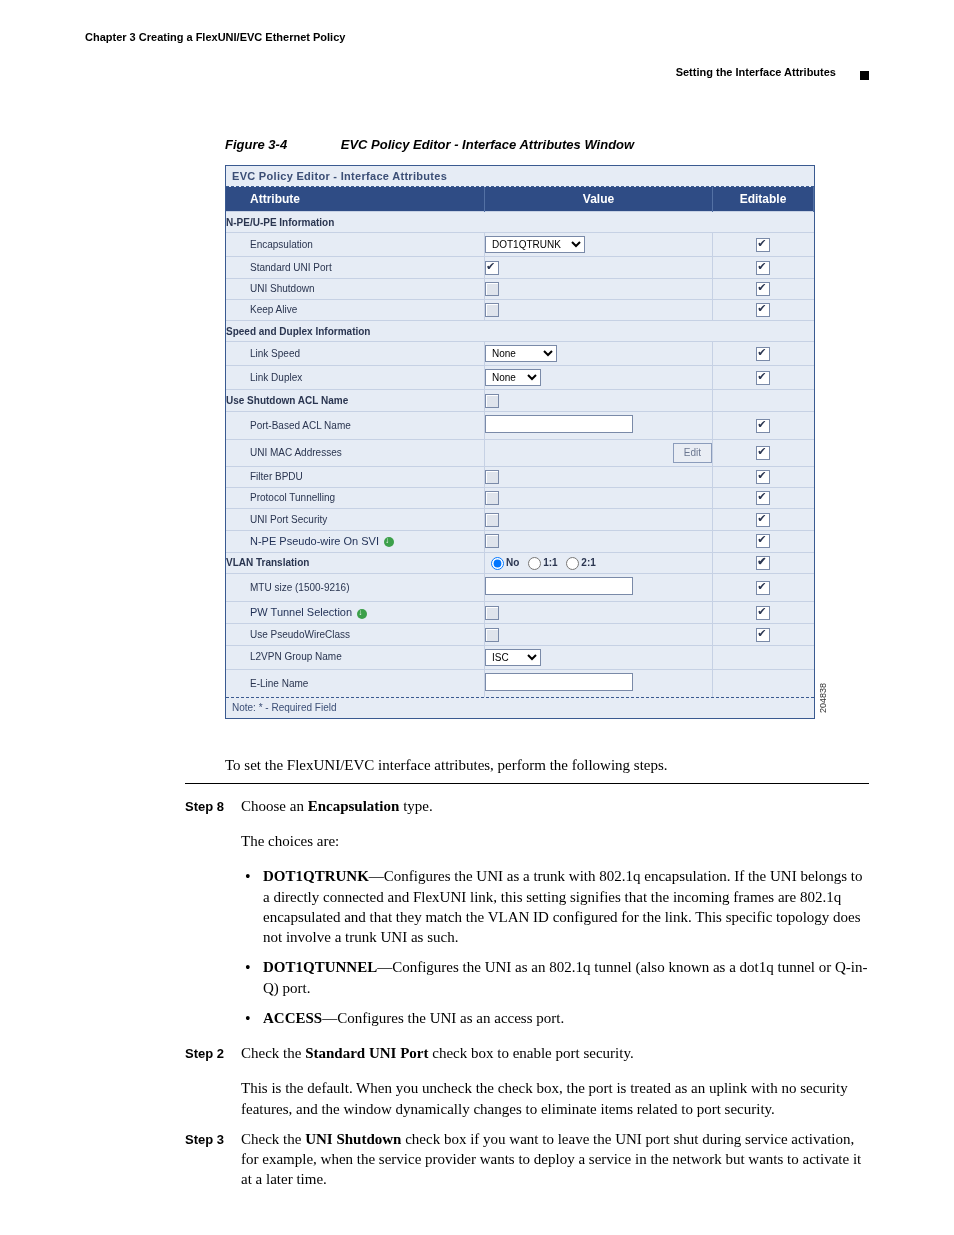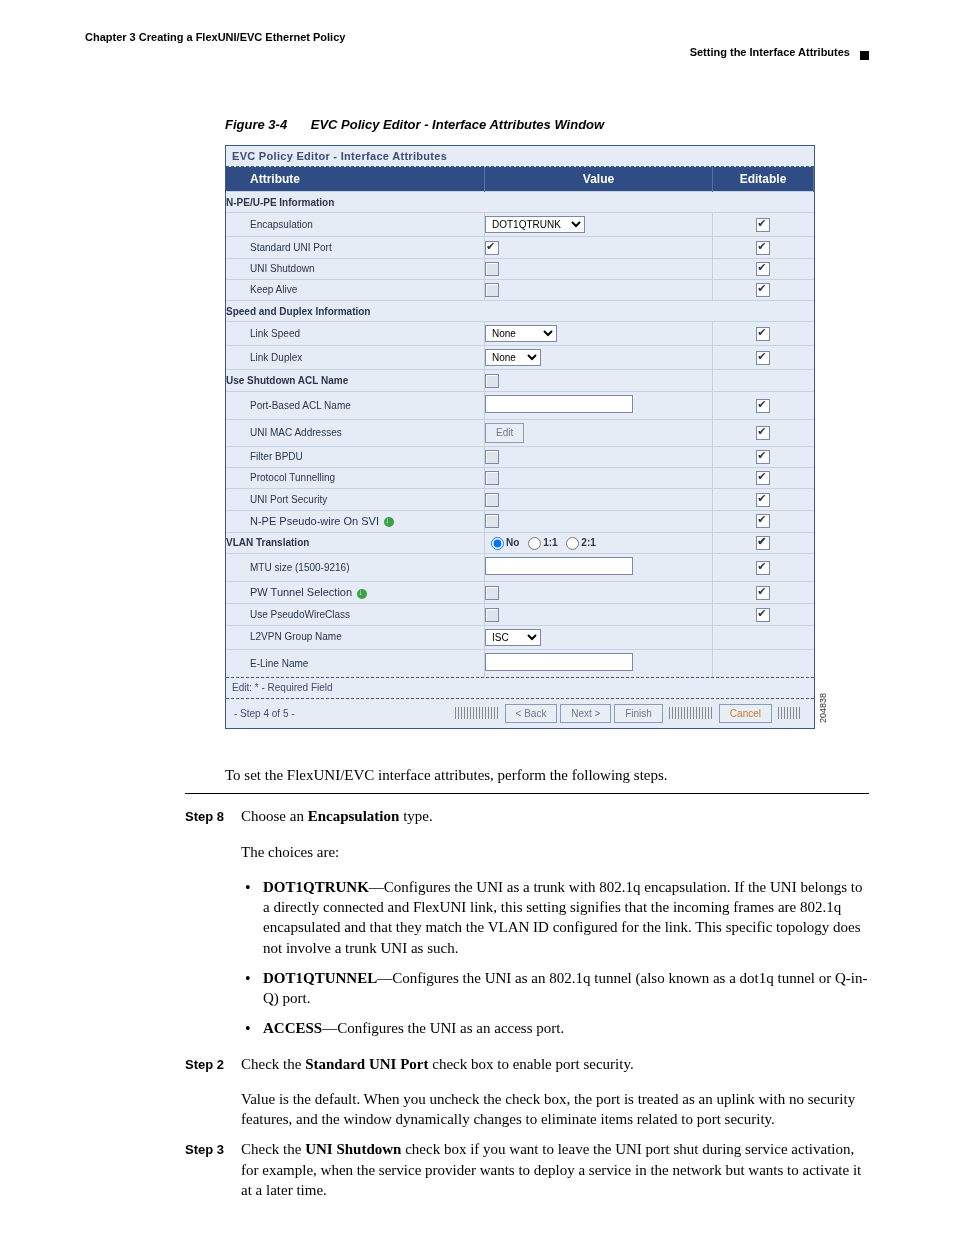--- a/index.html
+++ b/index.html
@@ -8,46 +8,46 @@
     color: #000;
     margin: 0;
     padding: 30px 85px 30px 85px;
     background: #fff;
     line-height: 1.35;
   }
   .hdr-chapter {
     font-family: Arial, Helvetica, sans-serif;
     font-weight: bold;
     font-size: 11px;
-    margin-bottom: 0;
+    margin-bottom: 20px;
   }
   .hdr-section {
     font-family: Arial, Helvetica, sans-serif;
     font-weight: bold;
     font-size: 11px;
     text-align: right;
     margin-bottom: 6px;
   }
   .hdr-block-right {
     display:flex;
     align-items:center;
     justify-content:flex-end;
-    gap:10px;
+    gap:24px;
     margin-bottom: 50px;
   }
   .hdr-sq { width:9px;height:9px;background:#000; }
   .figcap {
     font-family: Arial, Helvetica, sans-serif;
     font-weight: bold;
     font-style: italic;
     font-size: 13px;
     margin-left: 140px;
     margin-bottom: 12px;
   }
-  .figcap .ftitle { margin-left: 20px; }
+  .figcap .ftitle { margin-left: 50px; }
 
   
   .shotwrap {
     margin-left: 140px;
     width: 590px;
     position: relative;
     margin-bottom: 36px;
   }
   .shot {
     border: 1px solid #3a5a90;
@@ -223,21 +223,21 @@
         <td class="valcol"><span class="chk-shadow"></span></td>
         <td class="edcol"></td>
       </tr>
       <tr>
         <td class="indent">Port-Based ACL Name</td>
         <td class="valcol"><span class="txt" style="display:inline-block;width:140px"></span></td>
         <td class="edcol"><span class="chk3 checked"></span></td>
       </tr>
       <tr>
         <td class="indent">UNI MAC Addresses</td>
-        <td class="valcol" style=""><span class="btn">Edit</span></td>
+        <td class="valcol" style="text-align:right"><span class="btn">Edit</span></td>
         <td class="edcol"><span class="chk3 checked"></span></td>
       </tr>
       <tr>
         <td class="indent">Filter BPDU</td>
         <td class="valcol"><span class="chk-shadow"></span></td>
         <td class="edcol"><span class="chk3 checked"></span></td>
       </tr>
       <tr>
         <td class="indent">Protocol Tunnelling</td>
         <td class="valcol"><span class="chk-shadow"></span></td>
@@ -283,31 +283,21 @@
         <td class="valcol"><select class="sel" style="width:56px"><option>ISC</option></select></td>
         <td class="edcol"></td>
       </tr>
       <tr>
         <td class="indent">E-Line Name</td>
         <td class="valcol"><span class="txt" style="display:inline-block;width:140px"></span></td>
         <td class="edcol"></td>
       </tr>
     </tbody>
       </table>
-    <div style="border-top:1px dashed #3a5a90;padding:3px 6px;font-size:10px;color:#3b4e75">Edit: * - Required Field</div>
-    <div class="shot-foot">
-      <span class="step">- Step 4 of 5 -</span>
-      <span class="grip"></span>
-      <span class="btn">&lt; Back</span>&nbsp;
-      <span class="btn">Next &gt;</span>&nbsp;
-      <span class="btn">Finish</span>
-      <span class="grip"></span>
-      <span class="btn warn">Cancel</span>
-      <span class="grip" style="width:22px"></span>
-    </div>
+    <div style="border-top:1px dashed #3a5a90;padding:3px 6px;font-size:10px;color:#3b4e75">Note: * - Required Field</div>
   </div>
   <div class="imgnum">204838</div>
 </div>
 
 <p class="bodytext">To set the FlexUNI/EVC interface attributes, perform the following steps.</p>
 <div class="rule"></div>
 
 <div class="step-row">
   <div class="step-lbl">Step 8</div>
   <div class="step-txt">
@@ -320,20 +310,20 @@
   <li><b>DOT1QTUNNEL</b><span>—Configures the UNI as an 802.1q tunnel (also known as a dot1q tunnel or Q-in-Q) port.</span></li>
   <li><b>ACCESS</b><span>—Configures the UNI as an access port.</span></li>
 </ul>
 
 <div class="step-row">
   <div class="step-lbl">Step 2</div>
   <div class="step-txt">
     <span>Check the </span><b>Standard UNI Port</b><span> check box to enable port security.</span>
   </div>
 </div>
-<p class="step-cont">Value is the default. When you uncheck the check box, the port is treated as an uplink with no security features, and the window dynamically changes to eliminate items related to port security.</p>
+<p class="step-cont">This is the default. When you uncheck the check box, the port is treated as an uplink with no security features, and the window dynamically changes to eliminate items related to port security.</p>
 
 <div class="step-row">
   <div class="step-lbl">Step 3</div>
   <div class="step-txt">
     <span>Check the </span><b>UNI Shutdown</b><span> check box if you want to leave the UNI port shut during service activation, for example, when the service provider wants to deploy a service in the network but wants to activate it at a later time.</span>
   </div>
 </div>
 
 </body></html>

